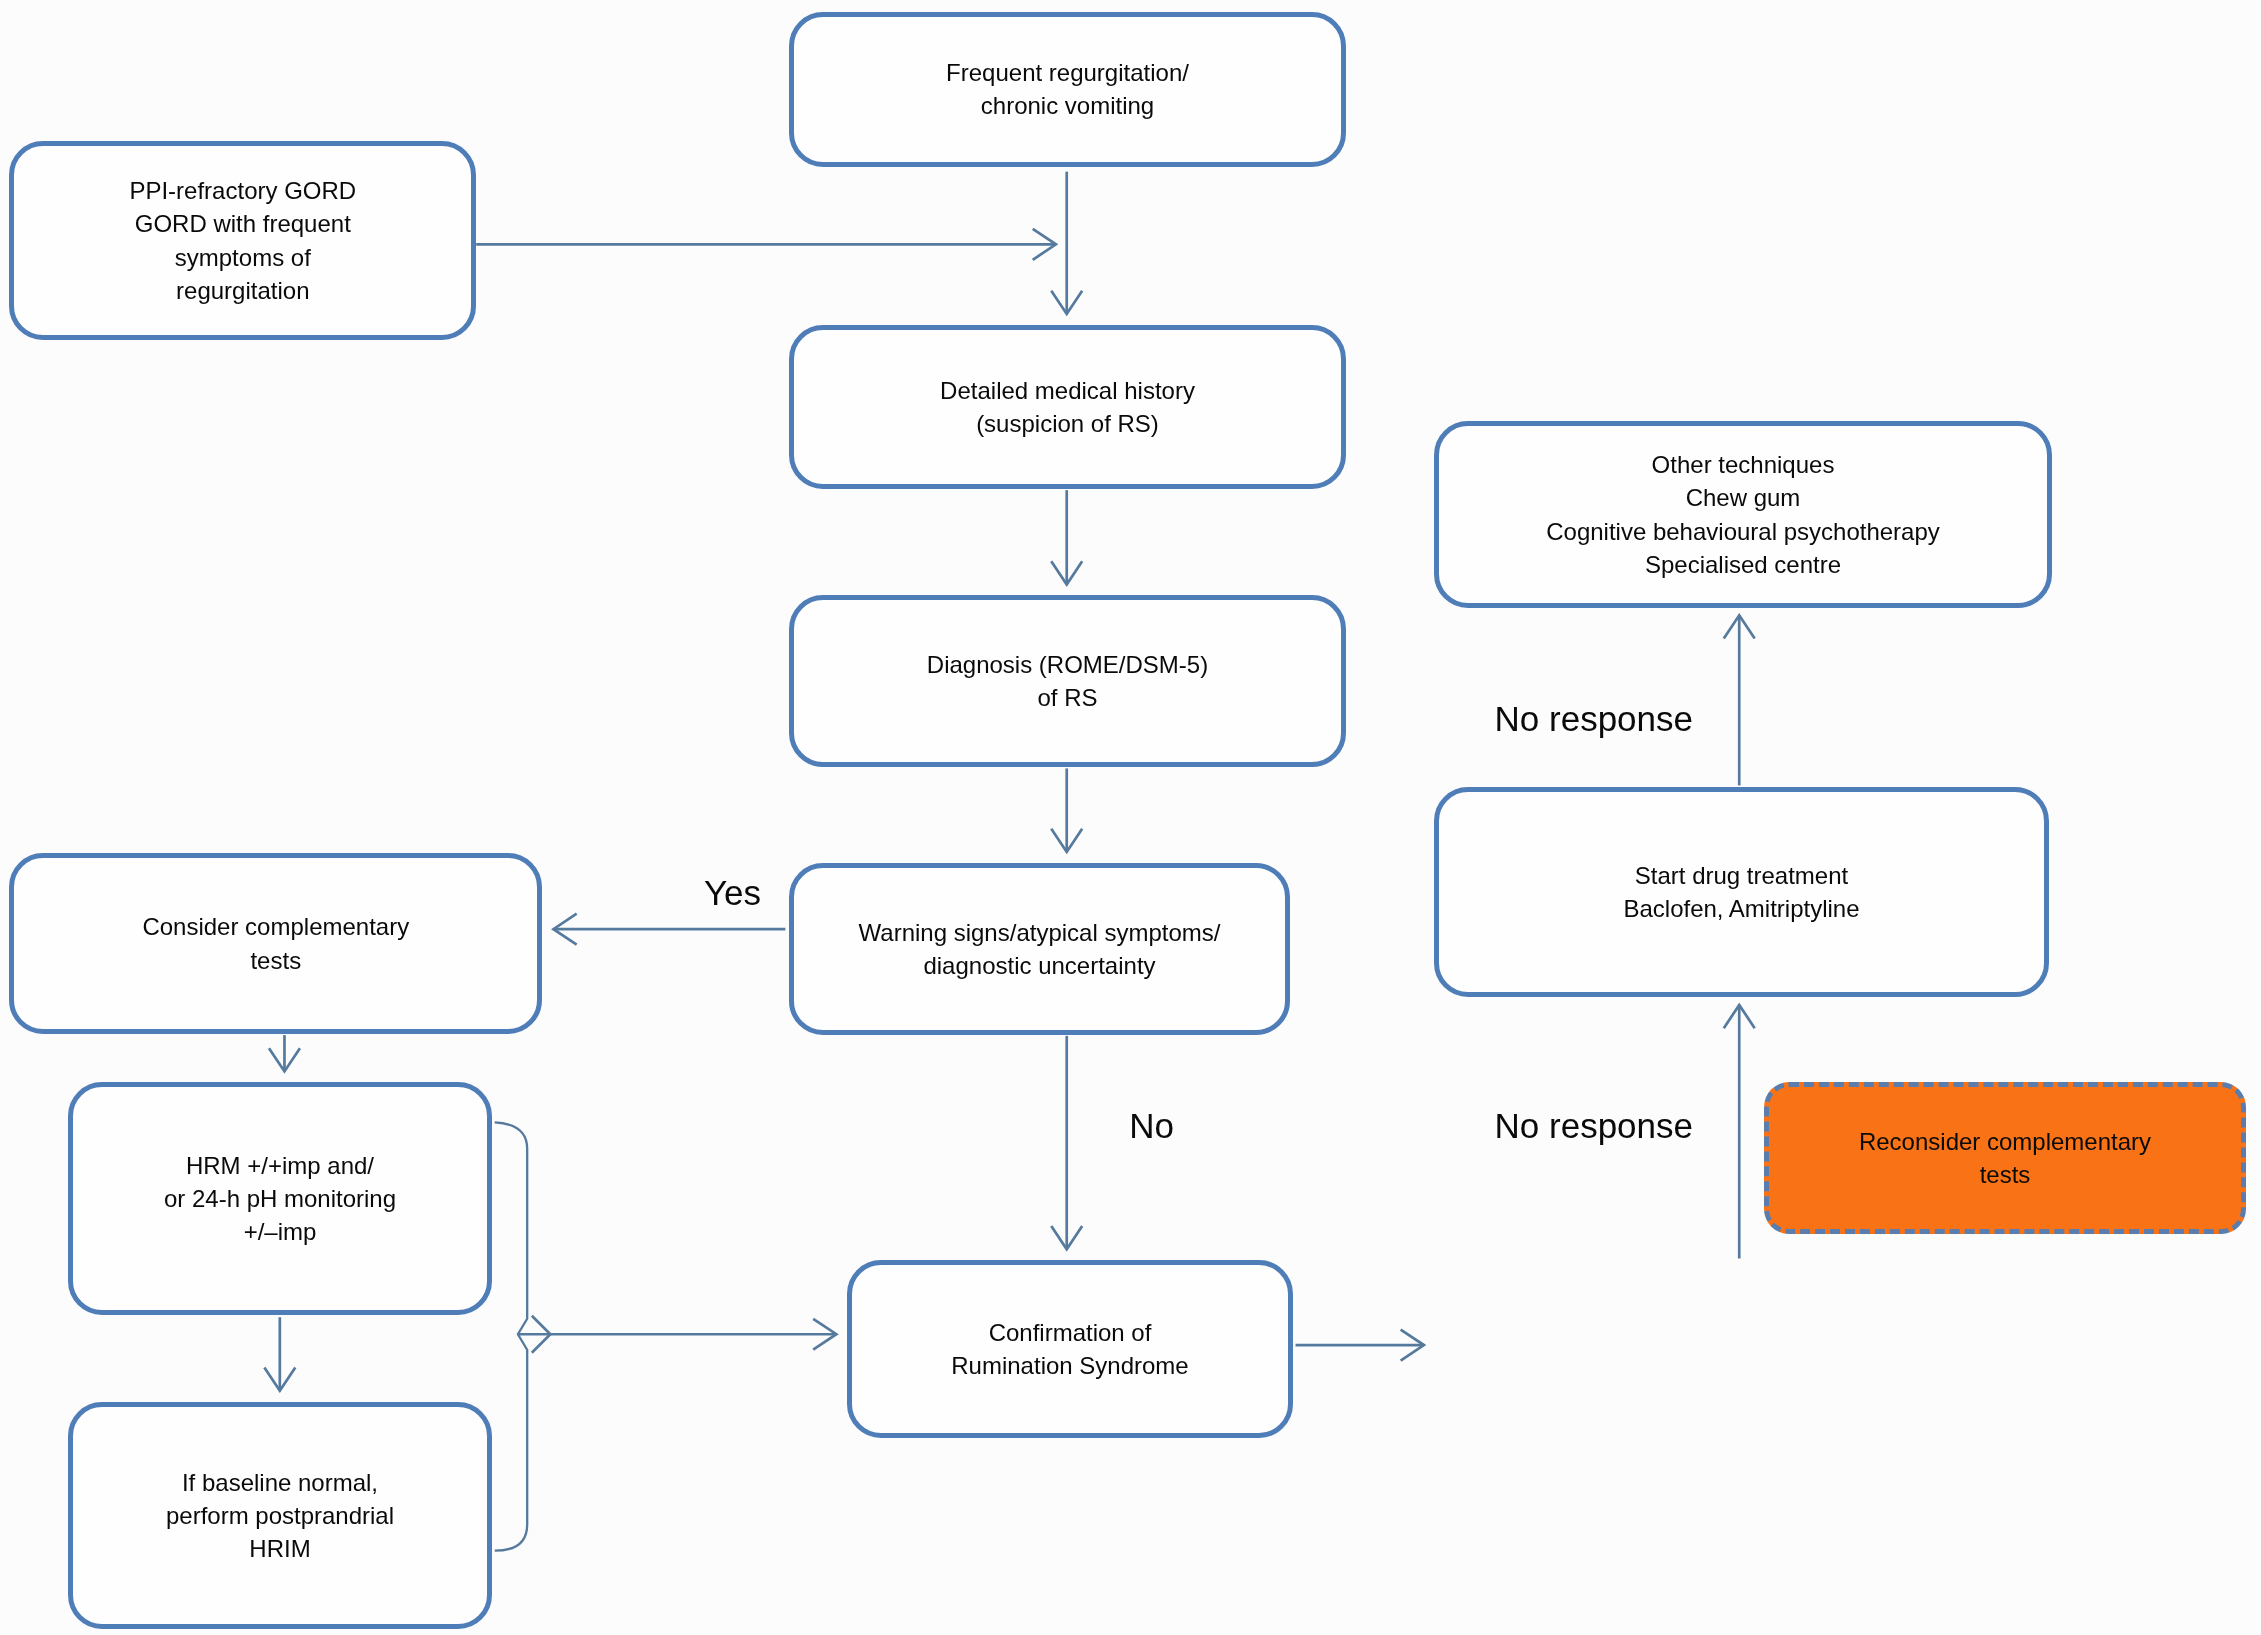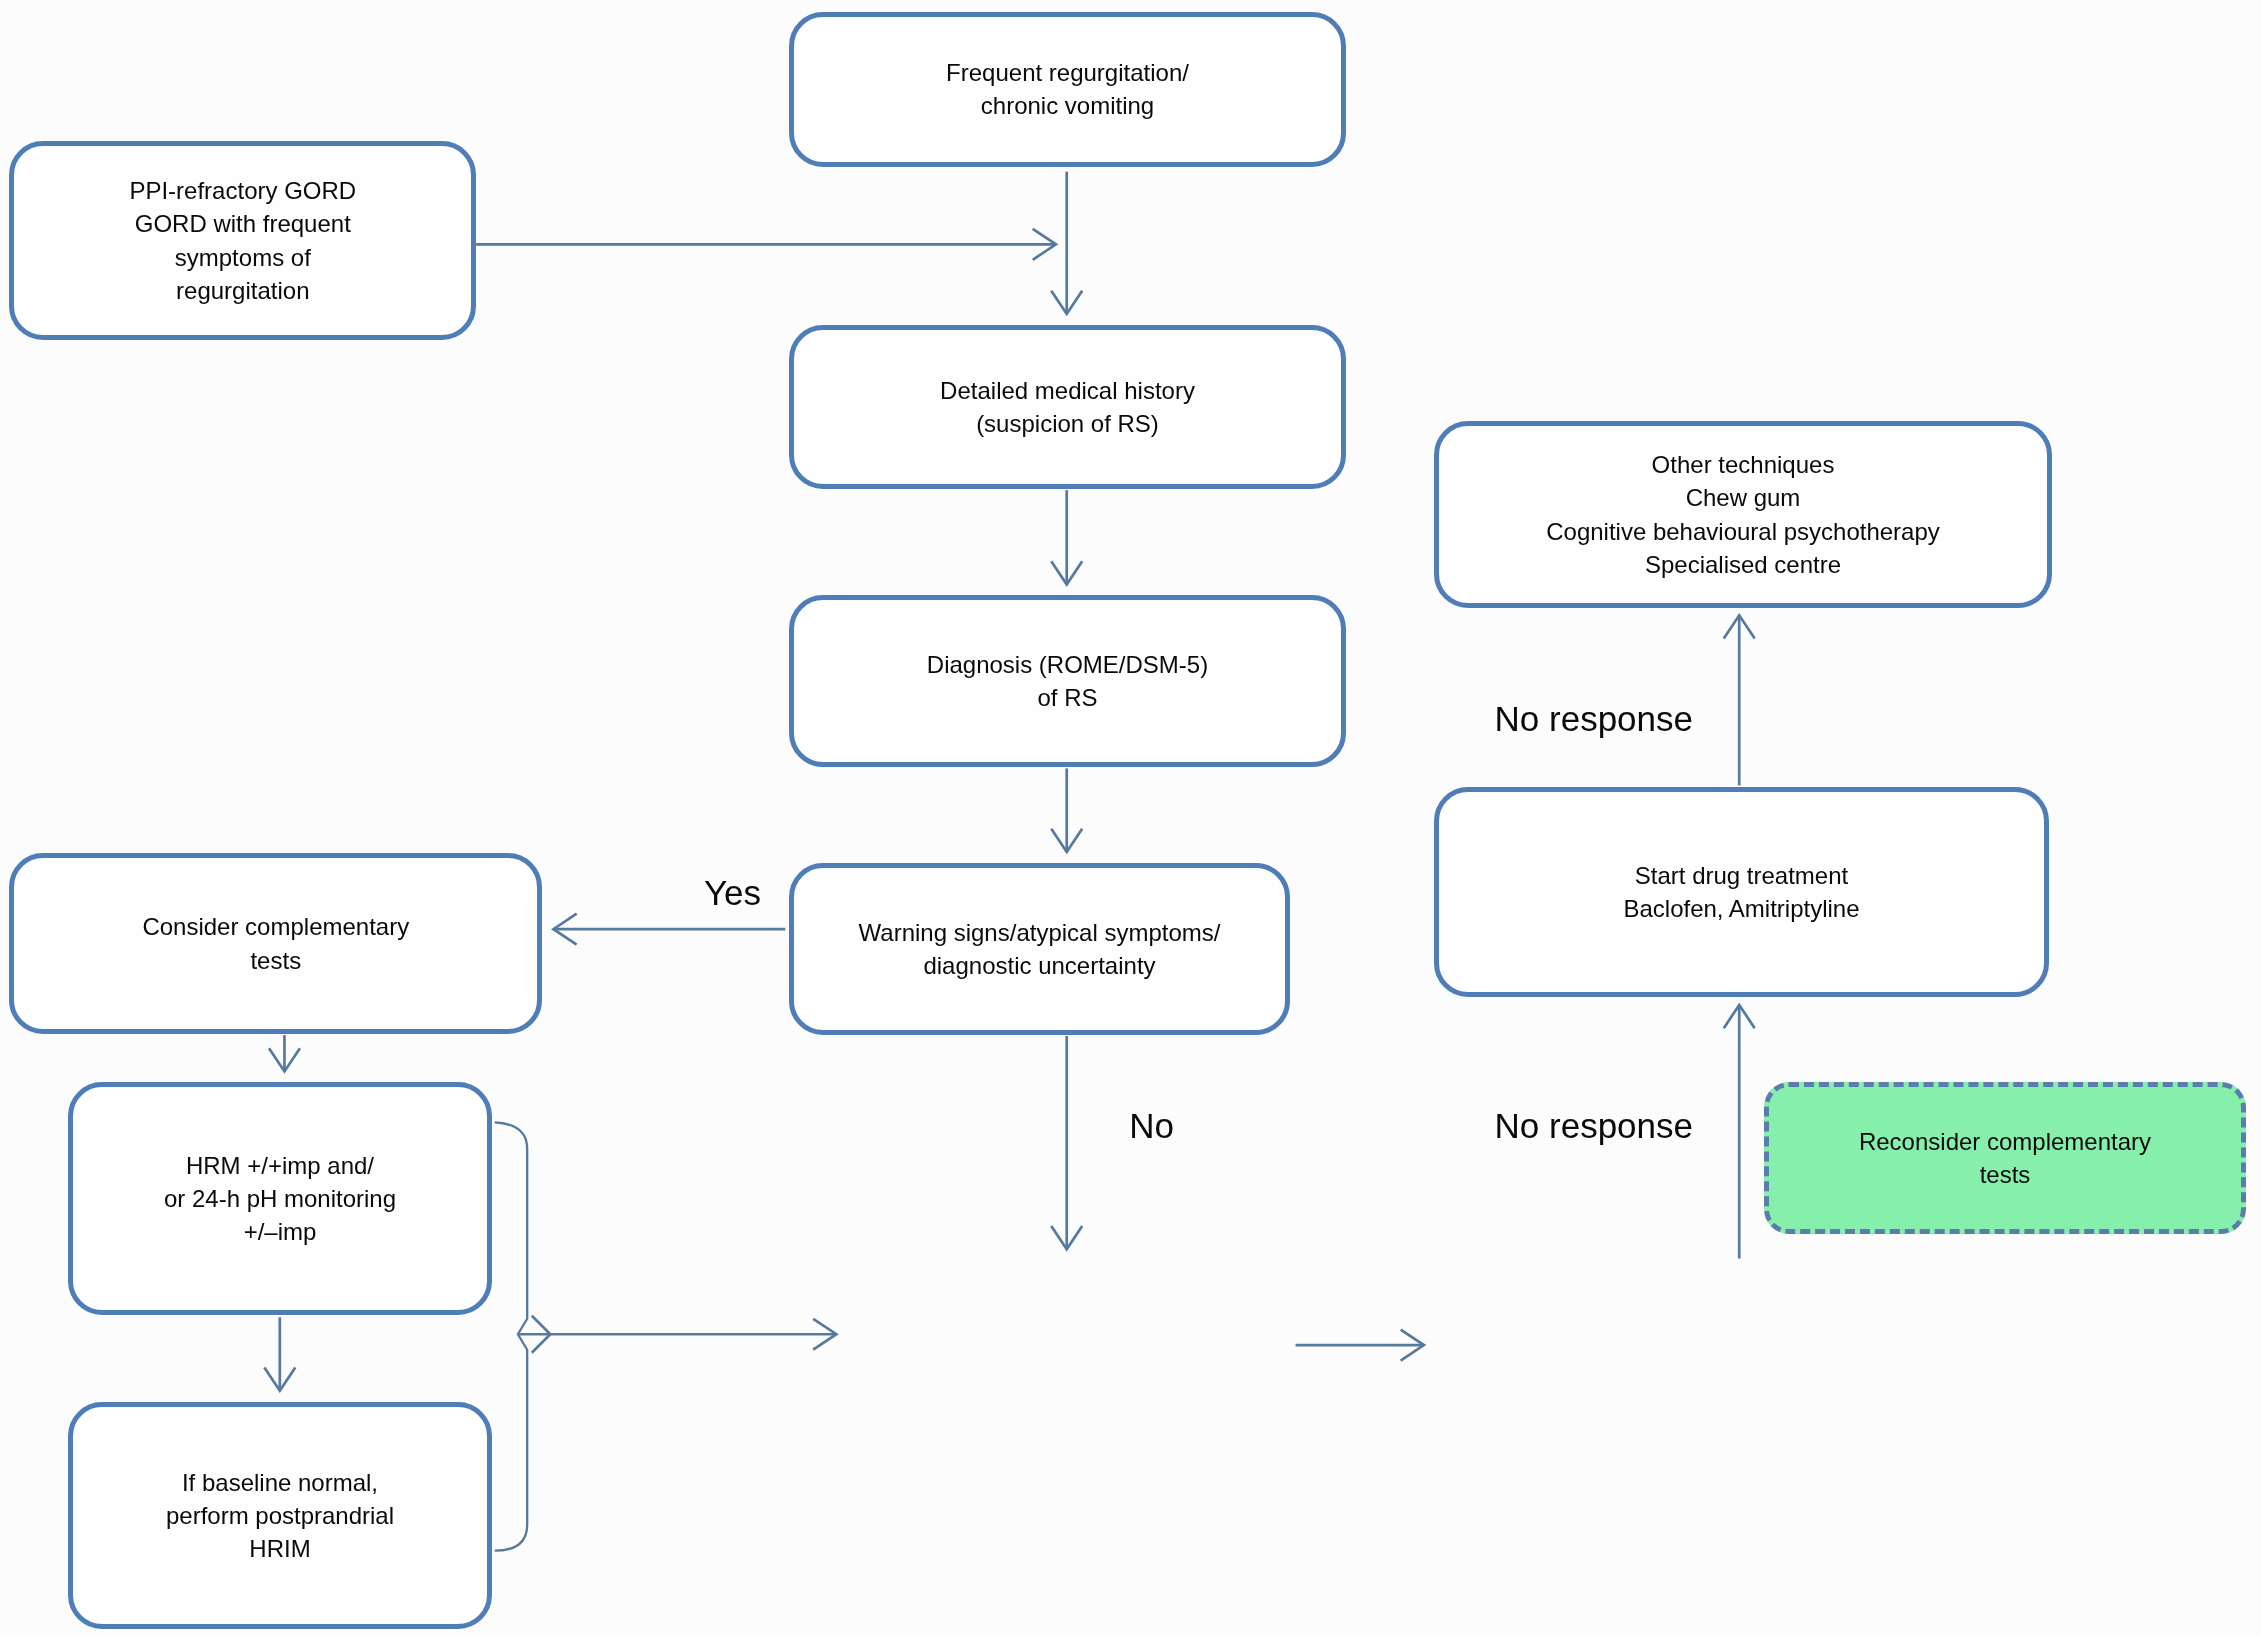--- a/index.html
+++ b/index.html
@@ -19,21 +19,21 @@
     border:5.4px solid #4e7db7;
     border-radius:34px;
     background:#fefefe;
     font-size:24px;line-height:1.38;
     box-sizing:border-box;
     padding:4.6px 7.7px;
   }
   .node.dashed{
     border:5.4px dashed #5a7dad;
     border-radius:25px;
-    background:#86efac;
+    background:#f97316;
   }
   .ln{white-space:nowrap;}
   .lbl{
     position:absolute;
     font-size:35px;line-height:1.2;
     text-align:right;
     white-space:nowrap;
   }
   
   #n-frequent     {left:789px; top:11.6px;   width:557px; height:155px;}
@@ -132,20 +132,24 @@
     <div class="ln">or 24-h pH monitoring</div>
     <div class="ln">+/–imp</div>
   </div>
 
   <div class="node" id="n-baseline">
     <div class="ln">If baseline normal,</div>
     <div class="ln">perform postprandrial</div>
     <div class="ln">HRIM</div>
   </div>
 
+  <div class="node" id="n-confirmation">
+    <div class="ln">Confirmation of</div>
+    <div class="ln">Rumination Syndrome</div>
+  </div>
 
 
   <div class="node" id="n-drug">
     <div class="ln">Start drug treatment</div>
     <div class="ln">Baclofen, Amitriptyline</div>
   </div>
 
   <div class="node" id="n-other">
     <div class="ln">Other techniques</div>
     <div class="ln">Chew gum</div>

